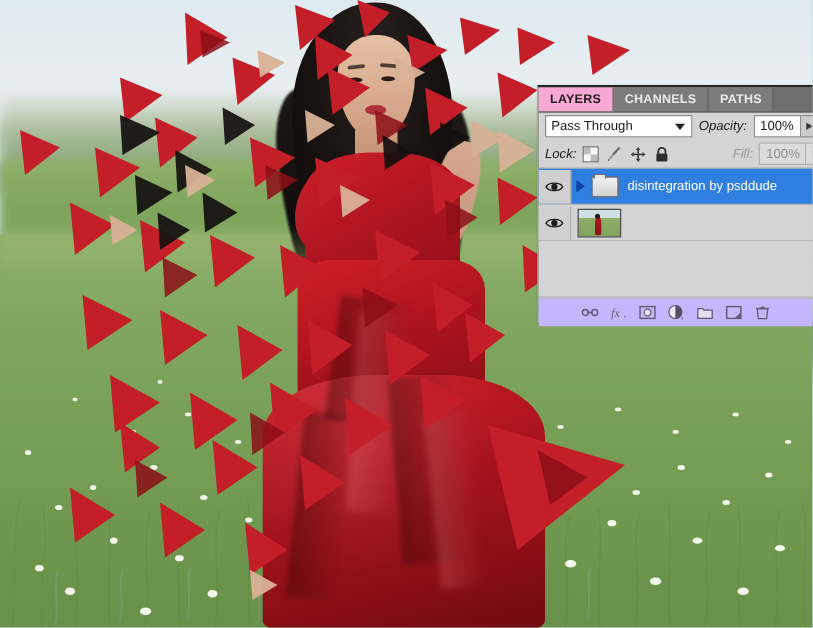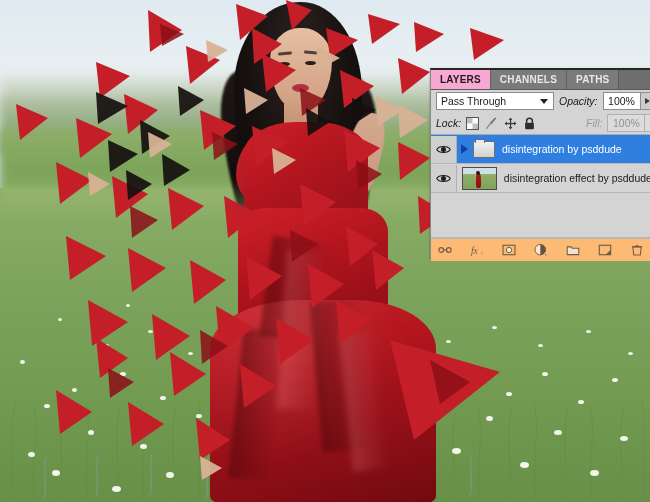--- a/index.html
+++ b/index.html
@@ -214,22 +214,22 @@
   .thumb .tfig{
     position:absolute;left:13px;top:5px;width:5px;height:15px;
     background:linear-gradient(to bottom,#b3161f,#8c0f16);border-radius:40% 40% 20% 20%;
   }
   .thumb .thd{position:absolute;left:13px;top:3px;width:4px;height:4px;background:#241a17;border-radius:50%;}
   .lname{margin-left:7px;font-size:10.5px;white-space:nowrap;overflow:hidden;}
 
   .ps-blank{height:44px;background:#d4d4d4;border-bottom:1px solid #b6b6b6;}
 
   .ps-bottom{
-    height:22px;display:flex;align-items:center;justify-content:space-between;gap:9px;
-    padding:0 7px;background:#fdba74;border-top:1px solid #b9b9b9;
+    height:22px;display:flex;align-items:center;justify-content:center;gap:9px;
+    padding:0 7px;background:#c4b5fd;border-top:1px solid #b9b9b9;
   }
   .bi{width:14px;height:14px;display:block;opacity:.72;}
 </style>
 </head>
 <body>
 
 <div id="stage">
 
   <div class="photo">
     <div class="sky"></div>
@@ -505,21 +505,20 @@
         <div class="eyecell">
           <svg width="15" height="11" viewBox="0 0 15 11">
             <path d="M0.8 5.5 C3 1.5 12 1.5 14.2 5.5 C12 9.5 3 9.5 0.8 5.5 Z" fill="none" stroke="#1c1c1c" stroke-width="1.1"></path>
             <circle cx="7.5" cy="5.5" r="2.5" fill="#1c1c1c"></circle>
           </svg>
         </div>
         <div class="thumb">
           <div class="tfig"></div>
             <div class="thd"></div>
         </div>
-        <div class="lname">disintegration effect by psddude</div>
       </div>
 
       <div class="ps-blank"></div>
     </div>
 
     <div class="ps-bottom">
       <svg class="bi" viewBox="0 0 16 16">
         <path d="M5.5 8 h5" stroke="#3a3a3a" stroke-width="1.3" fill="none"></path>
         <rect x="1" y="5.3" width="5.4" height="5.4" rx="2.7" fill="none" stroke="#3a3a3a" stroke-width="1.3"></rect>
         <rect x="9.6" y="5.3" width="5.4" height="5.4" rx="2.7" fill="none" stroke="#3a3a3a" stroke-width="1.3"></rect>

